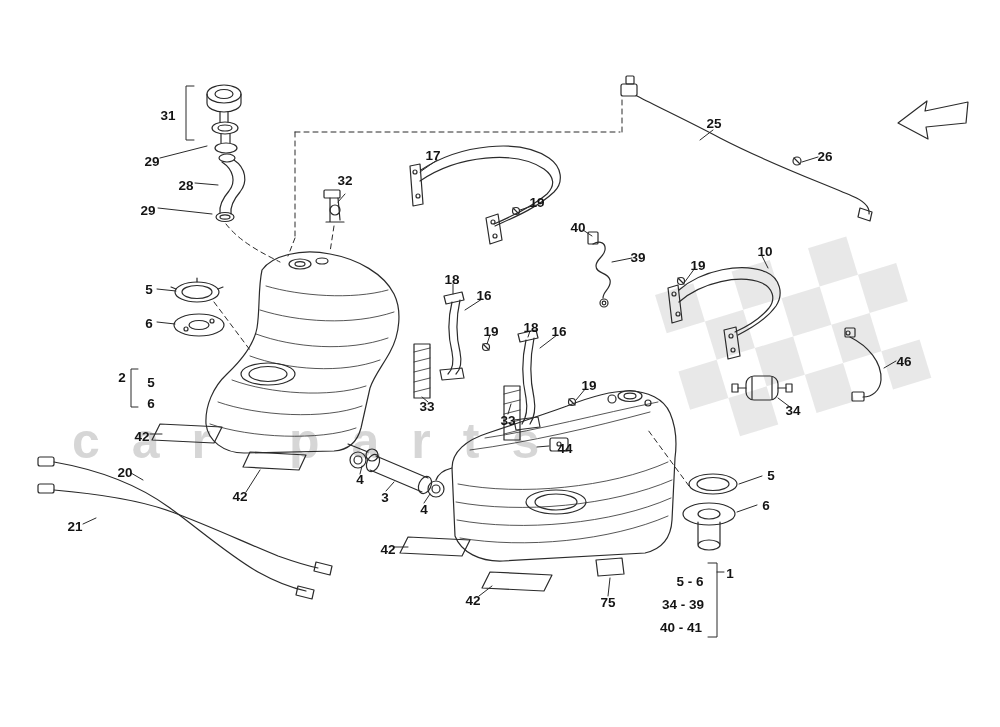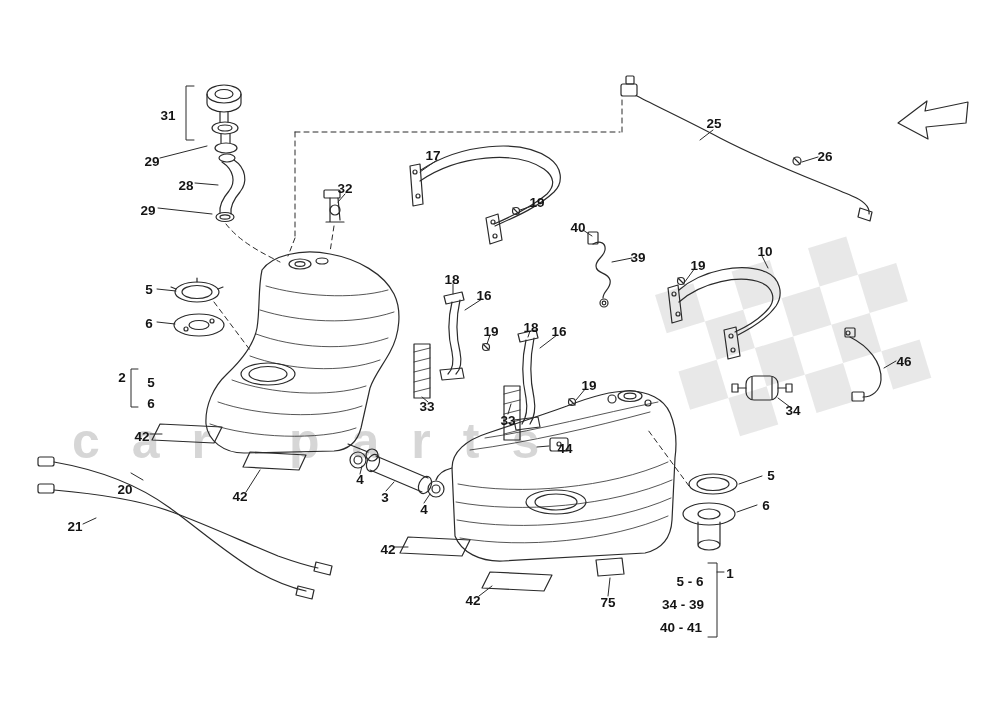--- a/index.html
+++ b/index.html
@@ -301,21 +301,21 @@
       <path d="M708,563 L717,563 L717,637 L708,637"></path>
       <path d="M717,572 L724,572"></path>
     </g>
   </svg>
 
   <div class="callout-layer">
       <div class="callout" style="left: 168px; top: 115px;">31</div>
       <div class="callout" style="left: 152px; top: 161px;">29</div>
       <div class="callout" style="left: 186px; top: 185px;">28</div>
       <div class="callout" style="left: 148px; top: 210px;">29</div>
-      <div class="callout" style="left: 345px; top: 188px;">32</div>
+      <div class="callout" style="left: 345px; top: 180px;">32</div>
       <div class="callout" style="left: 433px; top: 155px;">17</div>
       <div class="callout" style="left: 537px; top: 202px;">19</div>
       <div class="callout" style="left: 714px; top: 123px;">25</div>
       <div class="callout" style="left: 825px; top: 156px;">26</div>
       <div class="callout" style="left: 578px; top: 227px;">40</div>
       <div class="callout" style="left: 638px; top: 257px;">39</div>
       <div class="callout" style="left: 698px; top: 265px;">19</div>
       <div class="callout" style="left: 765px; top: 251px;">10</div>
       <div class="callout" style="left: 149px; top: 289px;">5</div>
       <div class="callout" style="left: 149px; top: 323px;">6</div>
@@ -327,21 +327,21 @@
       <div class="callout" style="left: 122px; top: 377px;">2</div>
       <div class="callout" style="left: 151px; top: 382px;">5</div>
       <div class="callout" style="left: 151px; top: 403px;">6</div>
       <div class="callout" style="left: 427px; top: 406px;">33</div>
       <div class="callout" style="left: 589px; top: 385px;">19</div>
       <div class="callout" style="left: 508px; top: 420px;">33</div>
       <div class="callout" style="left: 793px; top: 410px;">34</div>
       <div class="callout" style="left: 904px; top: 361px;">46</div>
       <div class="callout" style="left: 142px; top: 436px;">42</div>
       <div class="callout" style="left: 530px; top: 448px; margin-left: 35px;">44</div>
-      <div class="callout" style="left: 125px; top: 489px;">20</div>
+      <div class="callout" style="left: 125px; top: 472px;">20</div>
       <div class="callout" style="left: 360px; top: 479px;">4</div>
       <div class="callout" style="left: 385px; top: 497px;">3</div>
       <div class="callout" style="left: 424px; top: 509px;">4</div>
       <div class="callout" style="left: 771px; top: 475px;">5</div>
       <div class="callout" style="left: 766px; top: 505px;">6</div>
       <div class="callout" style="left: 75px; top: 526px;">21</div>
       <div class="callout" style="left: 240px; top: 496px;">42</div>
       <div class="callout" style="left: 388px; top: 549px;">42</div>
       <div class="callout" style="left: 473px; top: 600px;">42</div>
       <div class="callout" style="left: 608px; top: 602px;">75</div>

